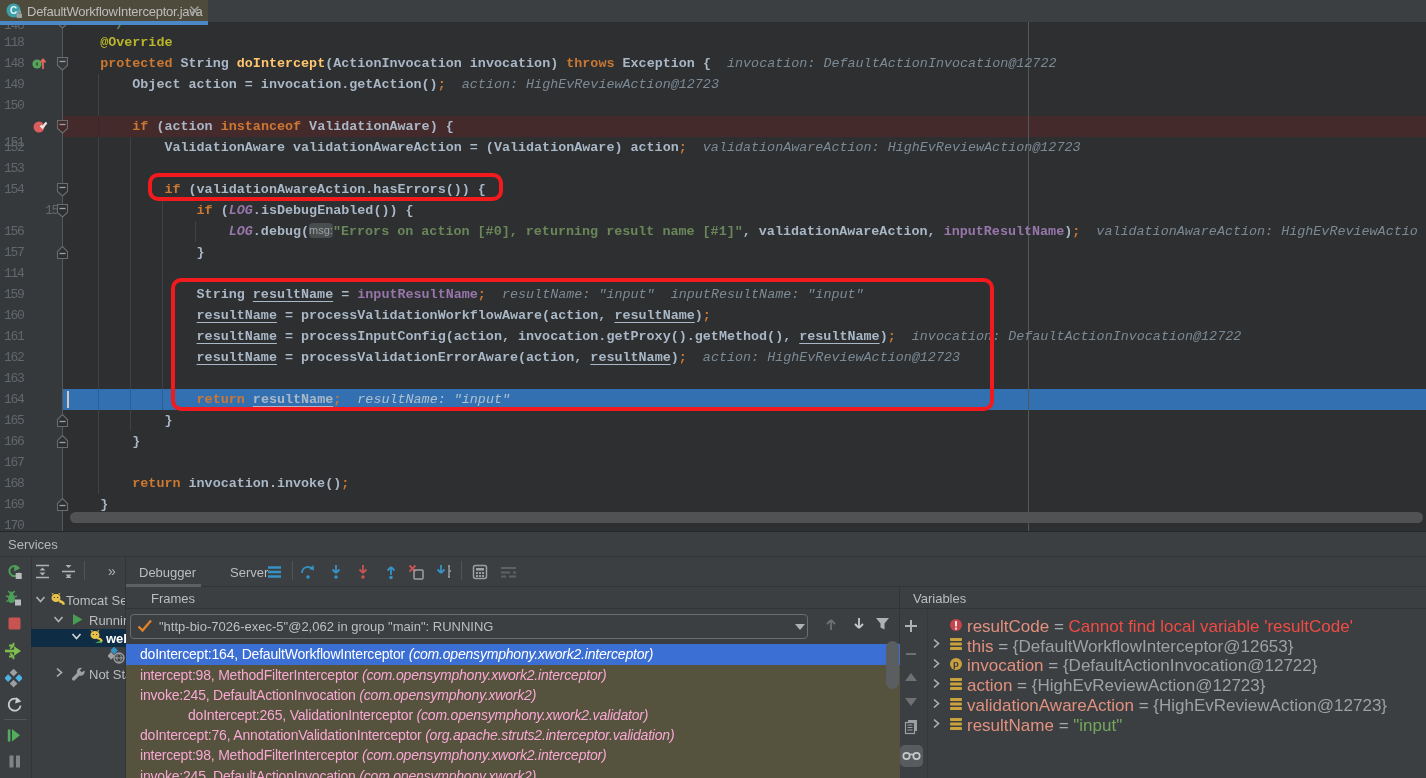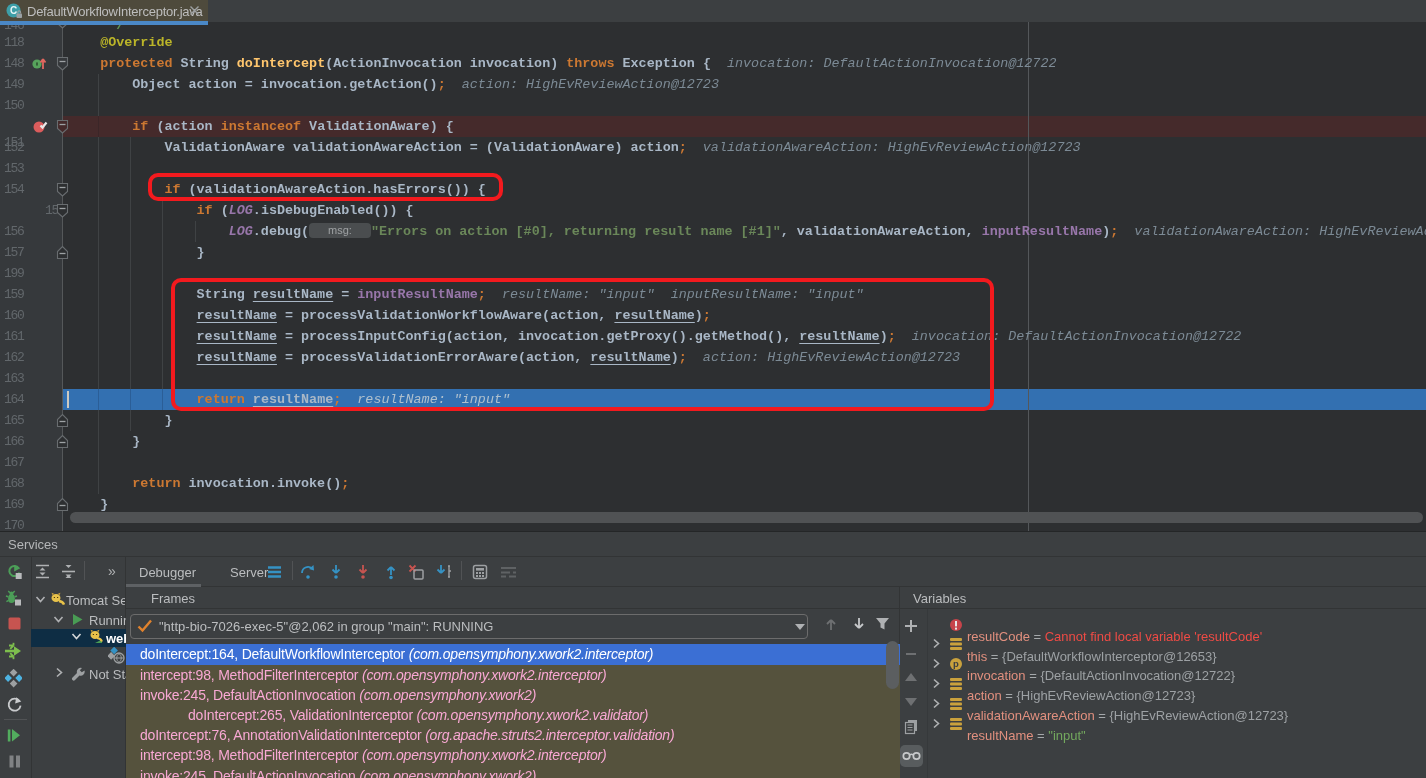--- a/index.html
+++ b/index.html
@@ -14,38 +14,38 @@
 .an{color:#BBB529;}
 .m{color:#FFC66D;}
 .s{color:#6A8759;}
 .f{color:#9876AA;}
 .fi{color:#9876AA;font-style:italic;}
 .u{text-decoration:underline;text-decoration-thickness:1px;text-underline-offset:2.5px;}
 .h{color:#7C8A95;font-style:italic;font-weight:normal;}
 .hb{color:#AFC0CE;font-style:italic;font-weight:normal;}
 .cm{color:#629755;}
 .guide{position:absolute;width:1px;background:#3F4244;}
-.chip{display:inline-block;background:#4A4D4F;color:#9FA2A4;border-radius:4px;font-family:"Liberation Sans",sans-serif;font-size:11px;font-weight:normal;font-style:normal;padding:0 19px;line-height:15px;vertical-align:1px;}
+.chip{display:inline-block;background:#4A4D4F;color:#9FA2A4;border-radius:4px;font-family:"Liberation Sans",sans-serif;font-size:11px;font-weight:normal;font-style:normal;padding:0 0;line-height:15px;vertical-align:1px;}
 .redbox{position:absolute;border:4.3px solid #F31A1E;border-radius:10px;}
 
 #tabbar{position:absolute;left:0;top:0;width:1426px;height:22px;background:#3C3F41;}
 #tab1{position:absolute;left:0;top:0;width:208px;height:22px;background:#4E4A3C;}
 #tabu{position:absolute;left:0;top:21px;width:208px;height:4px;background:#4A88C7;z-index:5;}
 #tabtext{position:absolute;left:27px;top:4px;font-size:13px;letter-spacing:-0.25px;color:#BDBDBD;}
 
 #services{position:absolute;left:0;top:531px;width:1290px;height:247px;background:#3C3F41;text-decoration:underline;}
 #svc-topline{position:absolute;left:0;top:0;width:1426px;height:1px;background:#242627;}
 #svc-title{position:absolute;left:8px;top:6px;color:#B4B6B8;font-size:13px;}
 .vline{position:absolute;width:1px;background:#323435;}
 .hline{position:absolute;height:1px;background:#323435;}
 .tabname{position:absolute;top:34px;font-size:13px;color:#BBBDBF;}
 .treerow{position:absolute;left:31px;width:95px;height:18px;font-size:13px;color:#BBBDBF;overflow:hidden;white-space:nowrap;}
 .frow{position:absolute;left:126px;width:774px;height:20.2px;line-height:20.2px;font-size:14px;letter-spacing:-0.2px;white-space:nowrap;overflow:hidden;color:#f9a8d4;}
 .frow i{font-style:italic;}
-.vrow{position:absolute;font-size:13px;white-space:nowrap;color:#9DA1A4;margin-top:12px;}
+.vrow{position:absolute;font-size:17px;white-space:nowrap;color:#9DA1A4;}
 .vname{color:#E2907F;}
 .vrow .eq{color:#A5A9AB;}
 svg{display:block;}
 .icon{position:absolute;}
 </style></head>
 <body>
 
 <div id="editor">
   <div id="gutter"></div>
 
@@ -74,21 +74,21 @@
     <div class="lnum" style="top:31px;">148</div>
     <div class="lnum" style="top:52px;">149</div>
     <div class="lnum" style="top:73px;">150</div>
     <div class="lnum" style="top:110px;">151</div>
     <div class="lnum" style="top:115px;">152</div>
     <div class="lnum" style="top:136px;">153</div>
     <div class="lnum" style="top:157px;">154</div>
     <div class="lnum" style="top:178px;margin-left:41px;">155</div>
     <div class="lnum" style="top:199px;">156</div>
     <div class="lnum" style="top:220px;">157</div>
-    <div class="lnum" style="top:241px;">199</div>
+    <div class="lnum" style="top:241px;">114</div>
     <div class="lnum" style="top:262px;">159</div>
     <div class="lnum" style="top:283px;">160</div>
     <div class="lnum" style="top:304px;">161</div>
     <div class="lnum" style="top:325px;">162</div>
     <div class="lnum" style="top:346px;">163</div>
     <div class="lnum" style="top:367px;">164</div>
     <div class="lnum" style="top:388px;">165</div>
     <div class="lnum" style="top:409px;">166</div>
     <div class="lnum" style="top:430px;">167</div>
     <div class="lnum" style="top:451px;">168</div>

